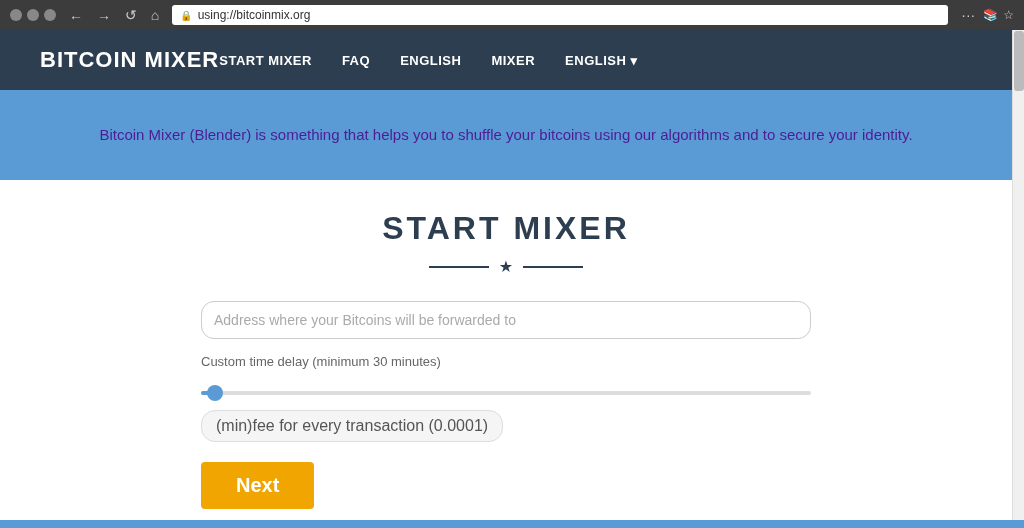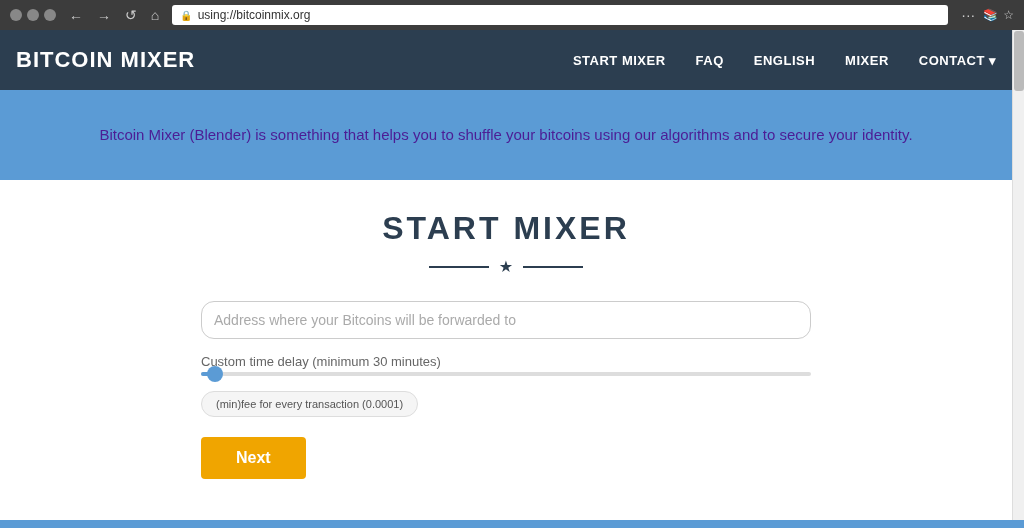--- a/index.html
+++ b/index.html
@@ -117,22 +117,21 @@
       height: 498px;
       overflow: hidden;
     }
 
     
     .navbar {
       background: #2c3e50;
       height: 60px;
       display: flex;
       align-items: center;
-      padding: 0 16px;
-      justify-content: space-between;
+      padding: 0 40px;
     }
 
     .navbar-brand {
       color: #fff;
       font-size: 22px;
       font-weight: bold;
       letter-spacing: 1px;
     }
 
     .navbar-nav {
@@ -226,21 +225,21 @@
       outline: none;
     }
 
     .address-input::placeholder {
       color: #aaa;
     }
 
     .delay-label {
       font-size: 13px;
       color: #666;
-      margin-bottom: 3px;
+      margin-bottom: 22px;
     }
 
     .slider-container {
       position: relative;
       width: 100%;
     }
 
     .slider-track {
       width: 100%;
       height: 4px;
@@ -266,32 +265,32 @@
       left: 1%;
       cursor: pointer;
     }
 
     .fee-badge {
       display: inline-block;
       background: #f5f5f5;
       border: 1px solid #ddd;
       border-radius: 14px;
       padding: 6px 14px;
-      font-size: 11px;
+      font-size: 16px;
       color: #555;
       cursor: pointer;
     }
 
     .next-button {
       background: #f0a500;
       color: #fff;
       border: none;
       border-radius: 4px;
       padding: 12px 35px;
-      font-size: 16px;
+      font-size: 20px;
       font-weight: 600;
       cursor: pointer;
       align-self: flex-start;
       margin-top: 5px;
     }
 
     
     .bottom-bar {
       position: absolute;
       bottom: 0;
@@ -342,21 +341,21 @@
       <li>
         <a>FAQ</a>
       </li>
       <li>
         <a>ENGLISH</a>
       </li>
       <li>
         <a>MIXER</a>
       </li>
       <li class="lang">
-        <a>CONTACT ▾</a>
+        <a>ENGLISH ▾</a>
       </li>
     </ul>
   </nav>
 
   <div class="hero-banner">
     <p>Bitcoin Mixer (Blender) is something that helps you to shuffle your bitcoins using our algorithms and to secure your identity.</p>
   </div>
 
   <div class="main-content">
     <h1 class="section-title">START MIXER</h1>

